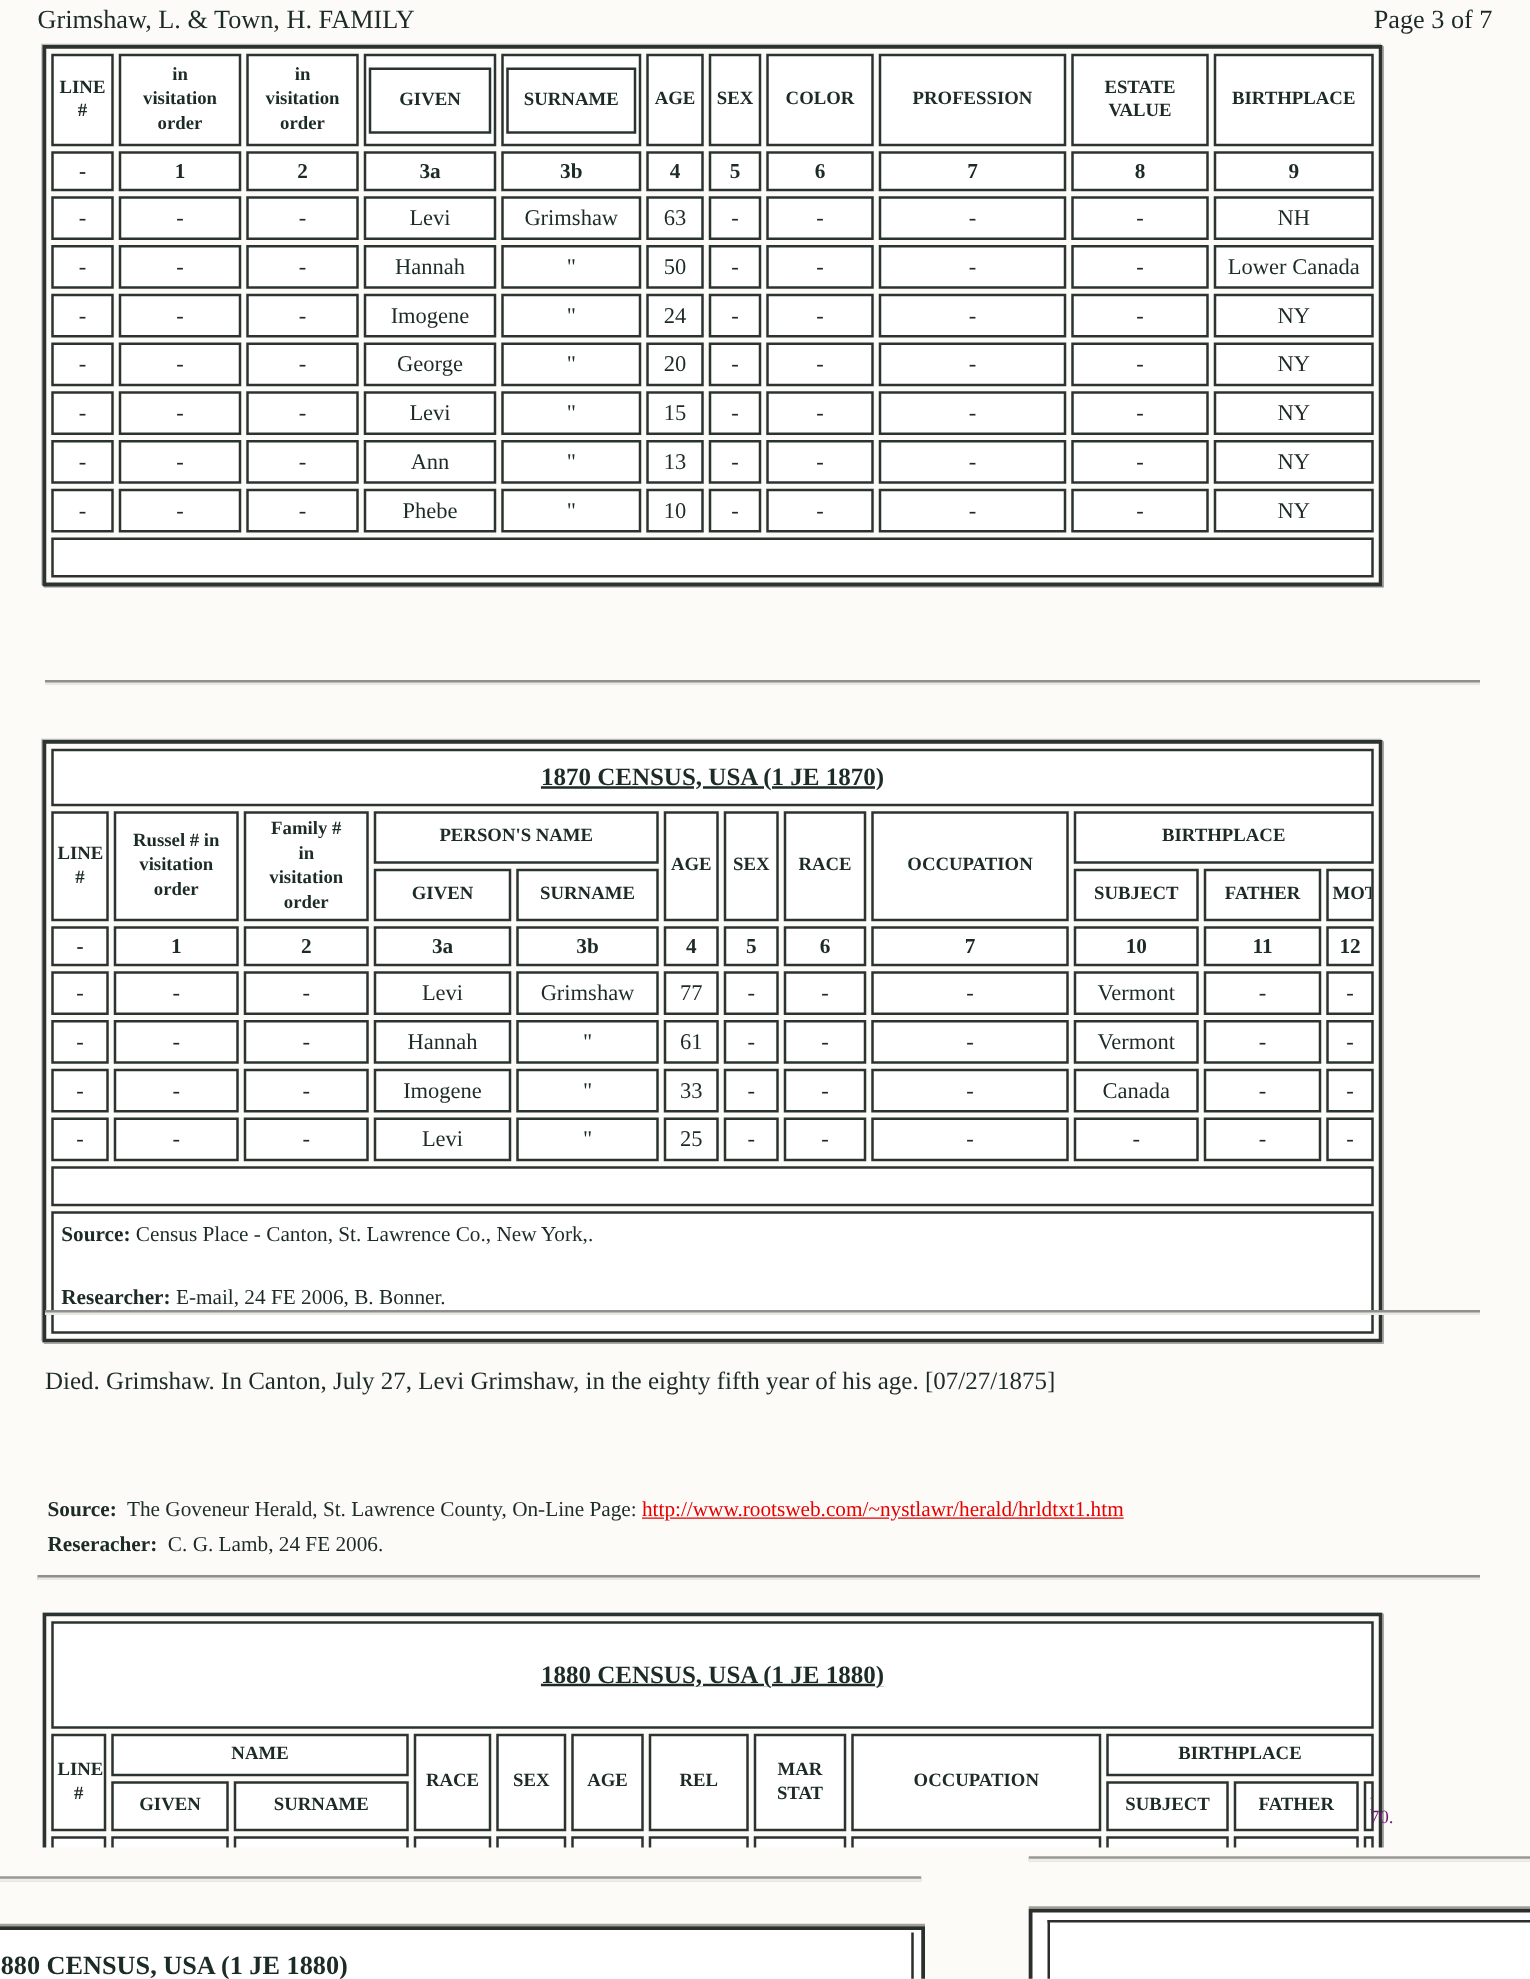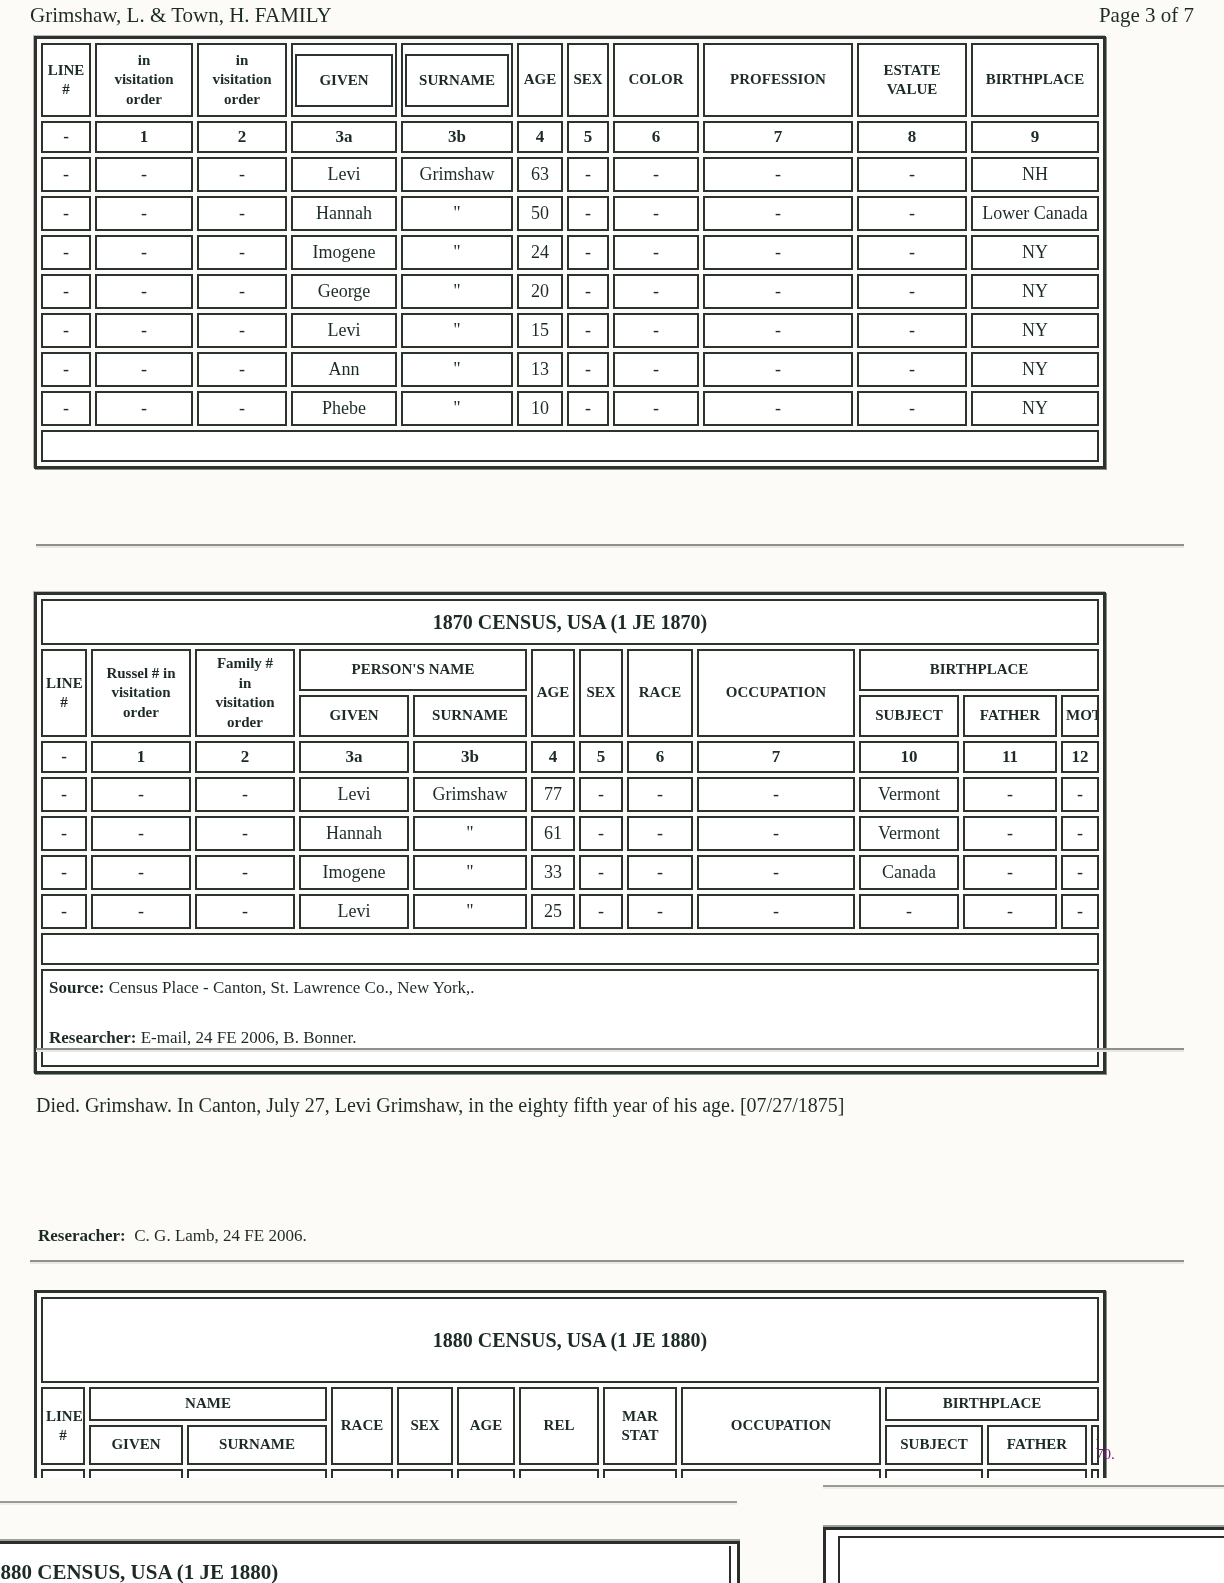--- a/index.html
+++ b/index.html
@@ -22,21 +22,21 @@
   }
   td{
     border:2px solid #2a332f;background:#ffffff;
     text-align:center;vertical-align:middle;
     padding:2px 3px;overflow:hidden;
   }
   .hdr{font-weight:bold;font-size:15px;line-height:1.3;white-space:pre-line;}
   tbody.num-body td{font-weight:bold;font-size:17px;height:24px;}
   tbody.data-body td{font-size:18px;height:27px;}
   .title-cell{font-weight:bold;font-size:20px;}
-  .title-cell span{}
+  .title-cell span{text-decoration:underline;}
   .empty-row-cell{height:24px;}
   .src-cell{text-align:left;vertical-align:top;padding:7px 6px;font-size:17px;}
   .src-cell .line2{margin-top:30px;}
   .innerbox{border:2px solid #2a332f;margin:1px;padding:16px 2px;font-weight:bold;font-size:15px;}
 
   .hr{position:absolute;height:2px;background:#8f8f8b;border-bottom:2px solid #e9e9e3;}
 
   .death-h{position:absolute;left:34px;width:1148px;text-align:center;font-weight:bold;font-size:19px;}
   .death-h span{text-decoration:underline;}
   .death-p{position:absolute;left:36px;font-size:20px;}
@@ -345,20 +345,24 @@
           <div class="line1"><b>Source:</b> <span>Census Place - Canton, St. Lawrence Co., New York,.</span></div>
           <div class="line2"><b>Researcher:</b> <span>E-mail, 24 FE 2006, B. Bonner.</span></div>
         </td>
       </tr>
     </tbody>
   </table>
 
   <div class="hr" style="top:1048px;left:36px;width:1148px;"></div>
 
   <div class="death-p" style="top:1094px;text-align:center;">Died. Grimshaw. In Canton, July 27, Levi Grimshaw, in the eighty fifth year of his age. [07/27/1875]</div>
+  <div class="src-line" style="top:1198px;">
+    <b>Source:</b>&nbsp; <span>The Goveneur Herald, St. Lawrence County, On-Line Page:</span>
+    <a class="redlink" href="#">http://www.rootsweb.com/~nystlawr/herald/hrldtxt1.htm</a>
+  </div>
   <div class="src-line" style="top:1226px;">
     <b>Reseracher:</b>&nbsp; <span>C. G. Lamb, 24 FE 2006.</span>
   </div>
 
   <div class="hr" style="top:1260px;left:30px;width:1154px;"></div>
 
   <div class="t3wrap">
     <table id="t3">
       <colgroup>
         <col style="width:44px">

